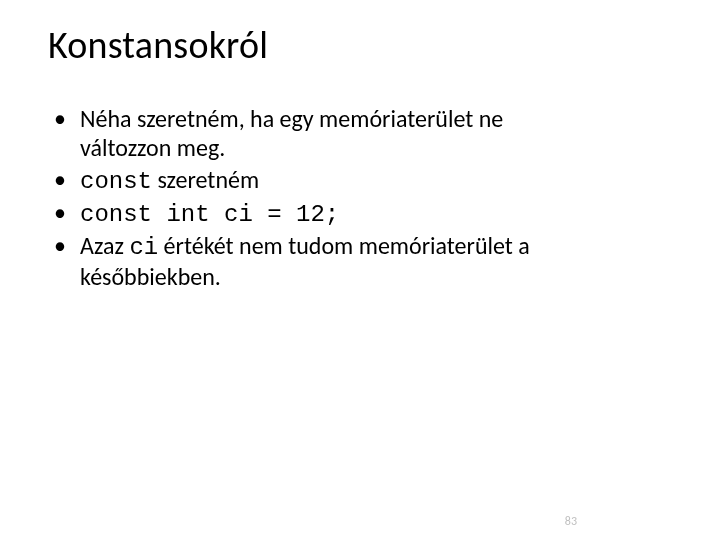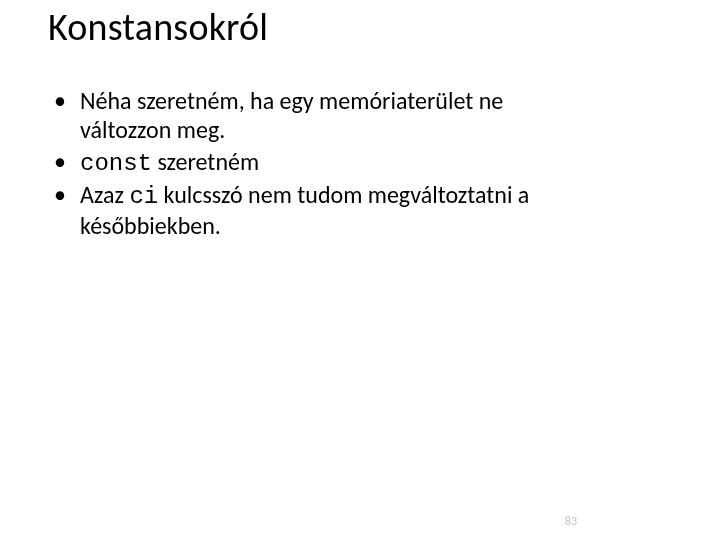--- a/index.html
+++ b/index.html
@@ -9,21 +9,21 @@
     height: 540px;
     background: #fff;
     font-family: Calibri, "Segoe UI", Arial, sans-serif;
     color: #000;
     position: relative;
   }
   .slide {
     box-sizing: border-box;
     width: 612px;
     height: 540px;
-    padding: 4px 48px 0 48px;
+    padding: 22px 48px 0 48px;
     position: relative;
   }
   .title {
     font-size: 38px;
     font-weight: 400;
     margin: 0 0 36px 0;
     letter-spacing: 0.2px;
   }
   ul.bullets {
     list-style: none;
@@ -64,19 +64,22 @@
   <h1 class="title">Konstansokról</h1>
 
   <ul class="bullets">
     <li>
       <span>Néha szeretném, ha egy memóriaterület ne változzon meg.</span>
     </li>
     <li>
       <span class="mono">const</span><span> szeretném</span>
     </li>
     <li>
-      <span>Azaz </span><span class="mono">ci</span><span> kulcsszó nem tudom megváltoztatni a későbbiekben.</span>
+      <span class="mono">const int ci = 12;</span>
+    </li>
+    <li>
+      <span>Azaz </span><span class="mono">ci</span><span> értékét nem tudom memóriaterület a későbbiekben.</span>
     </li>
   </ul>
 
   <div class="page-num">83</div>
 
 </div>
 
 </body></html>

